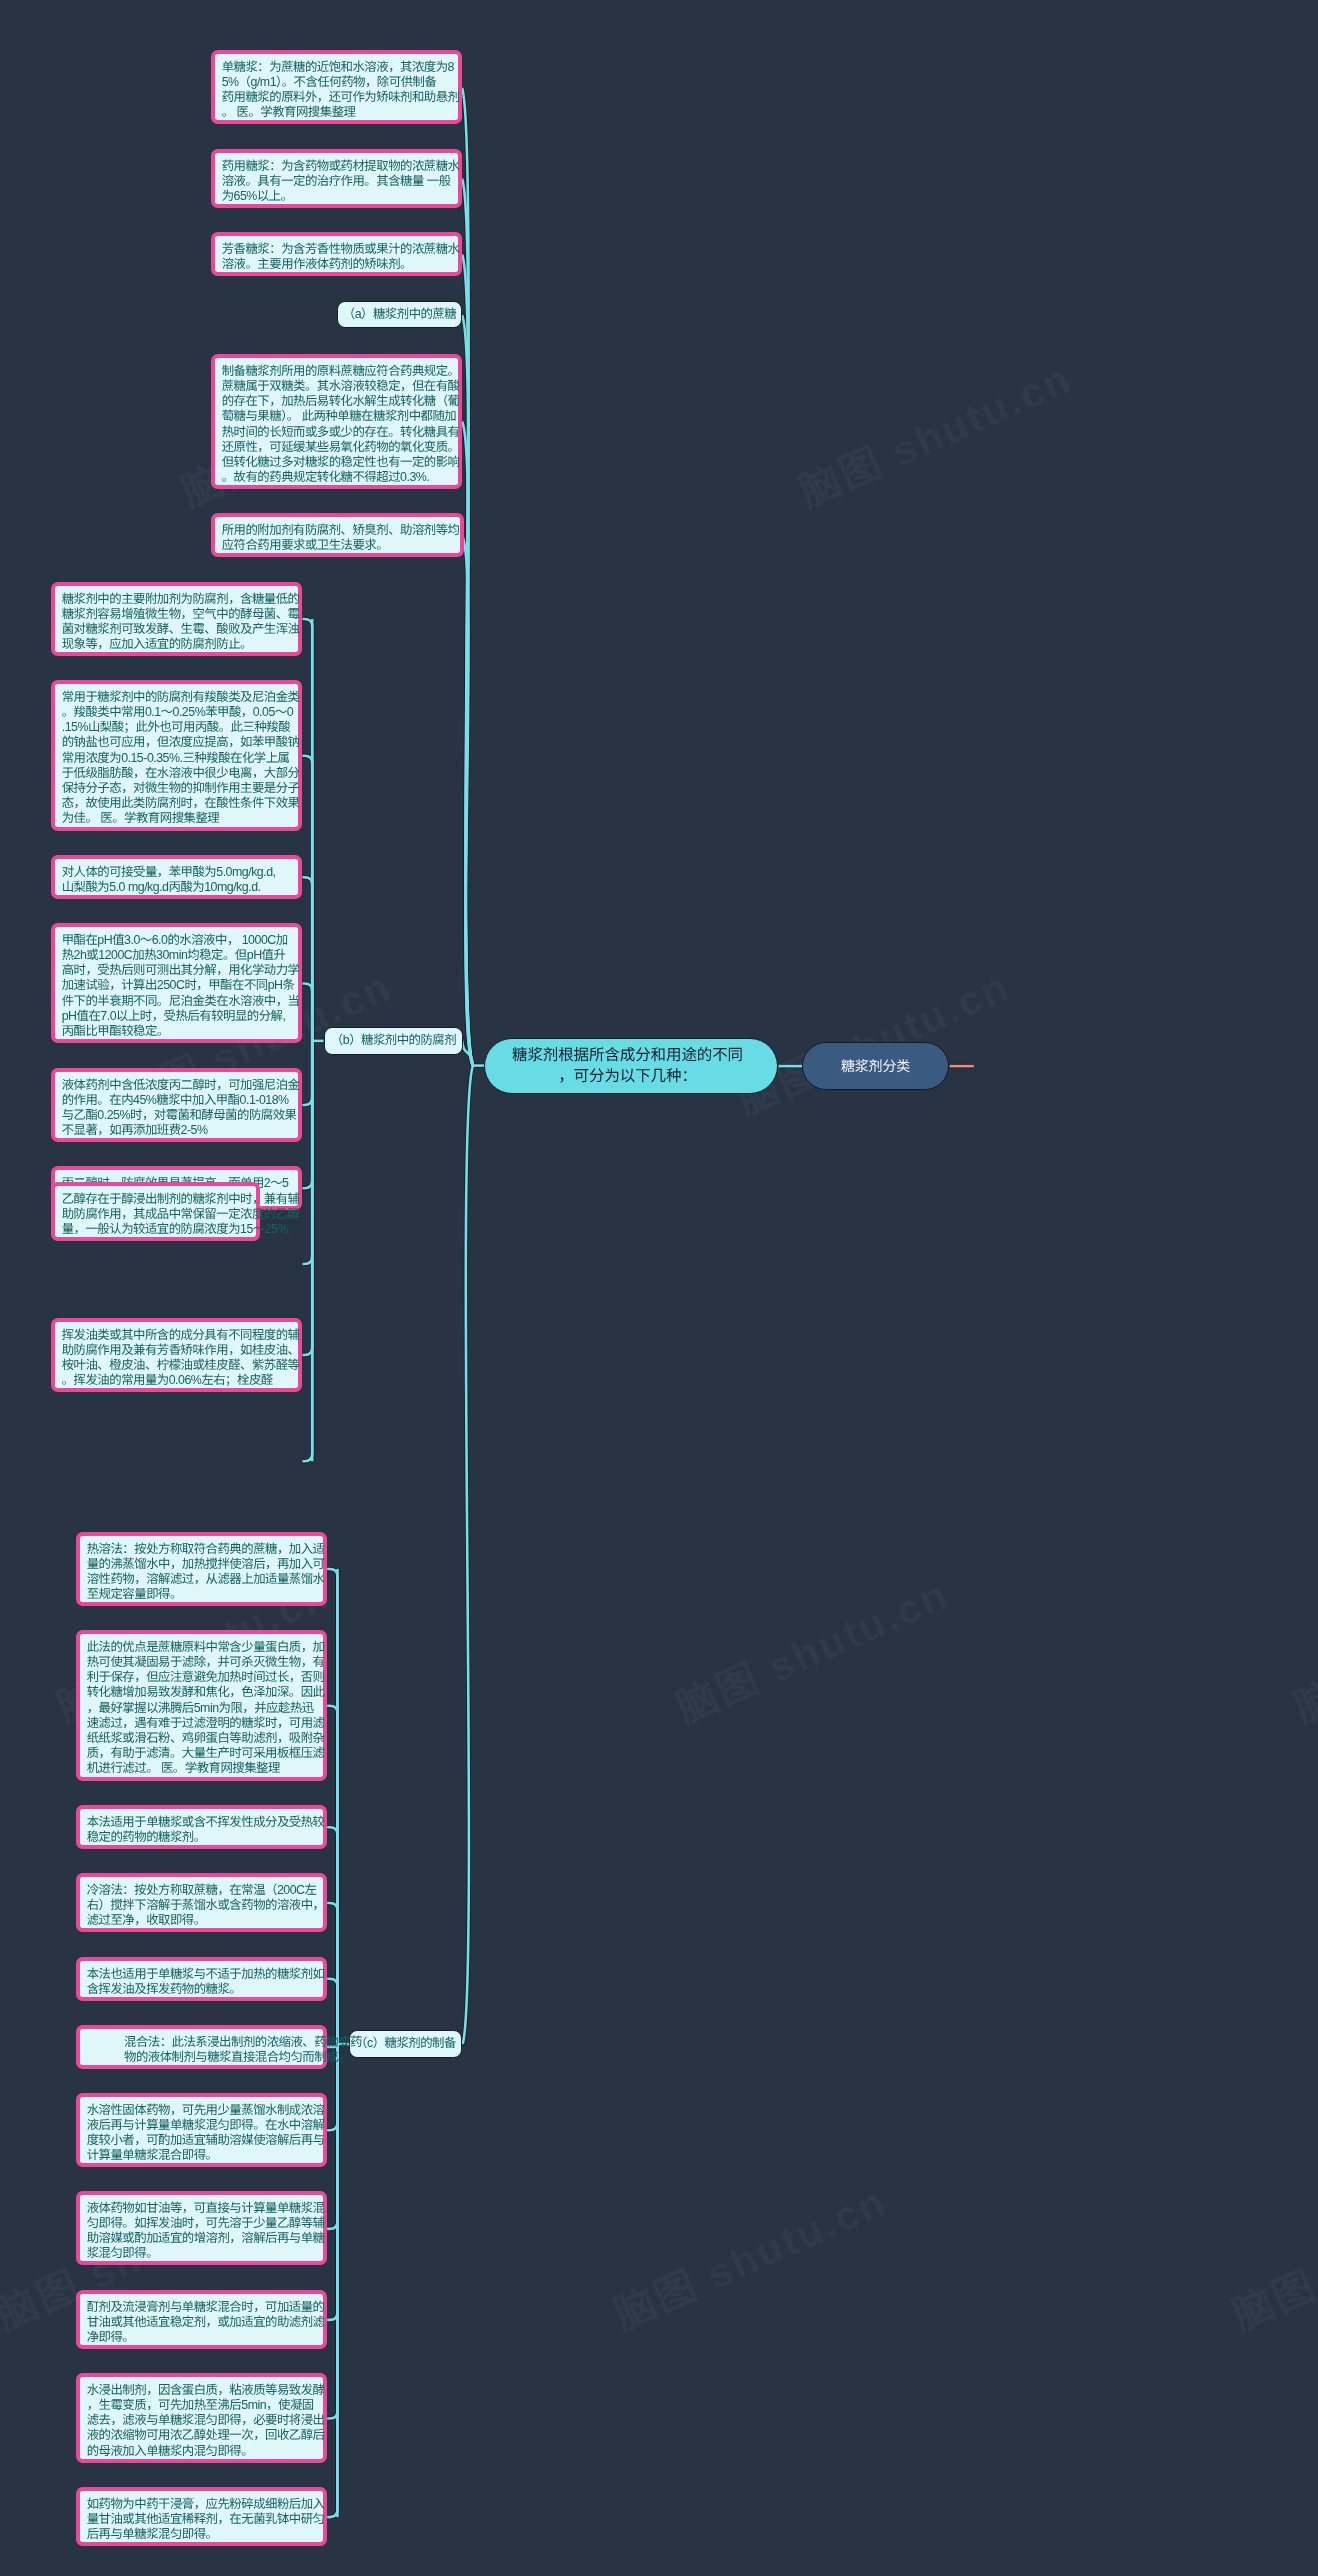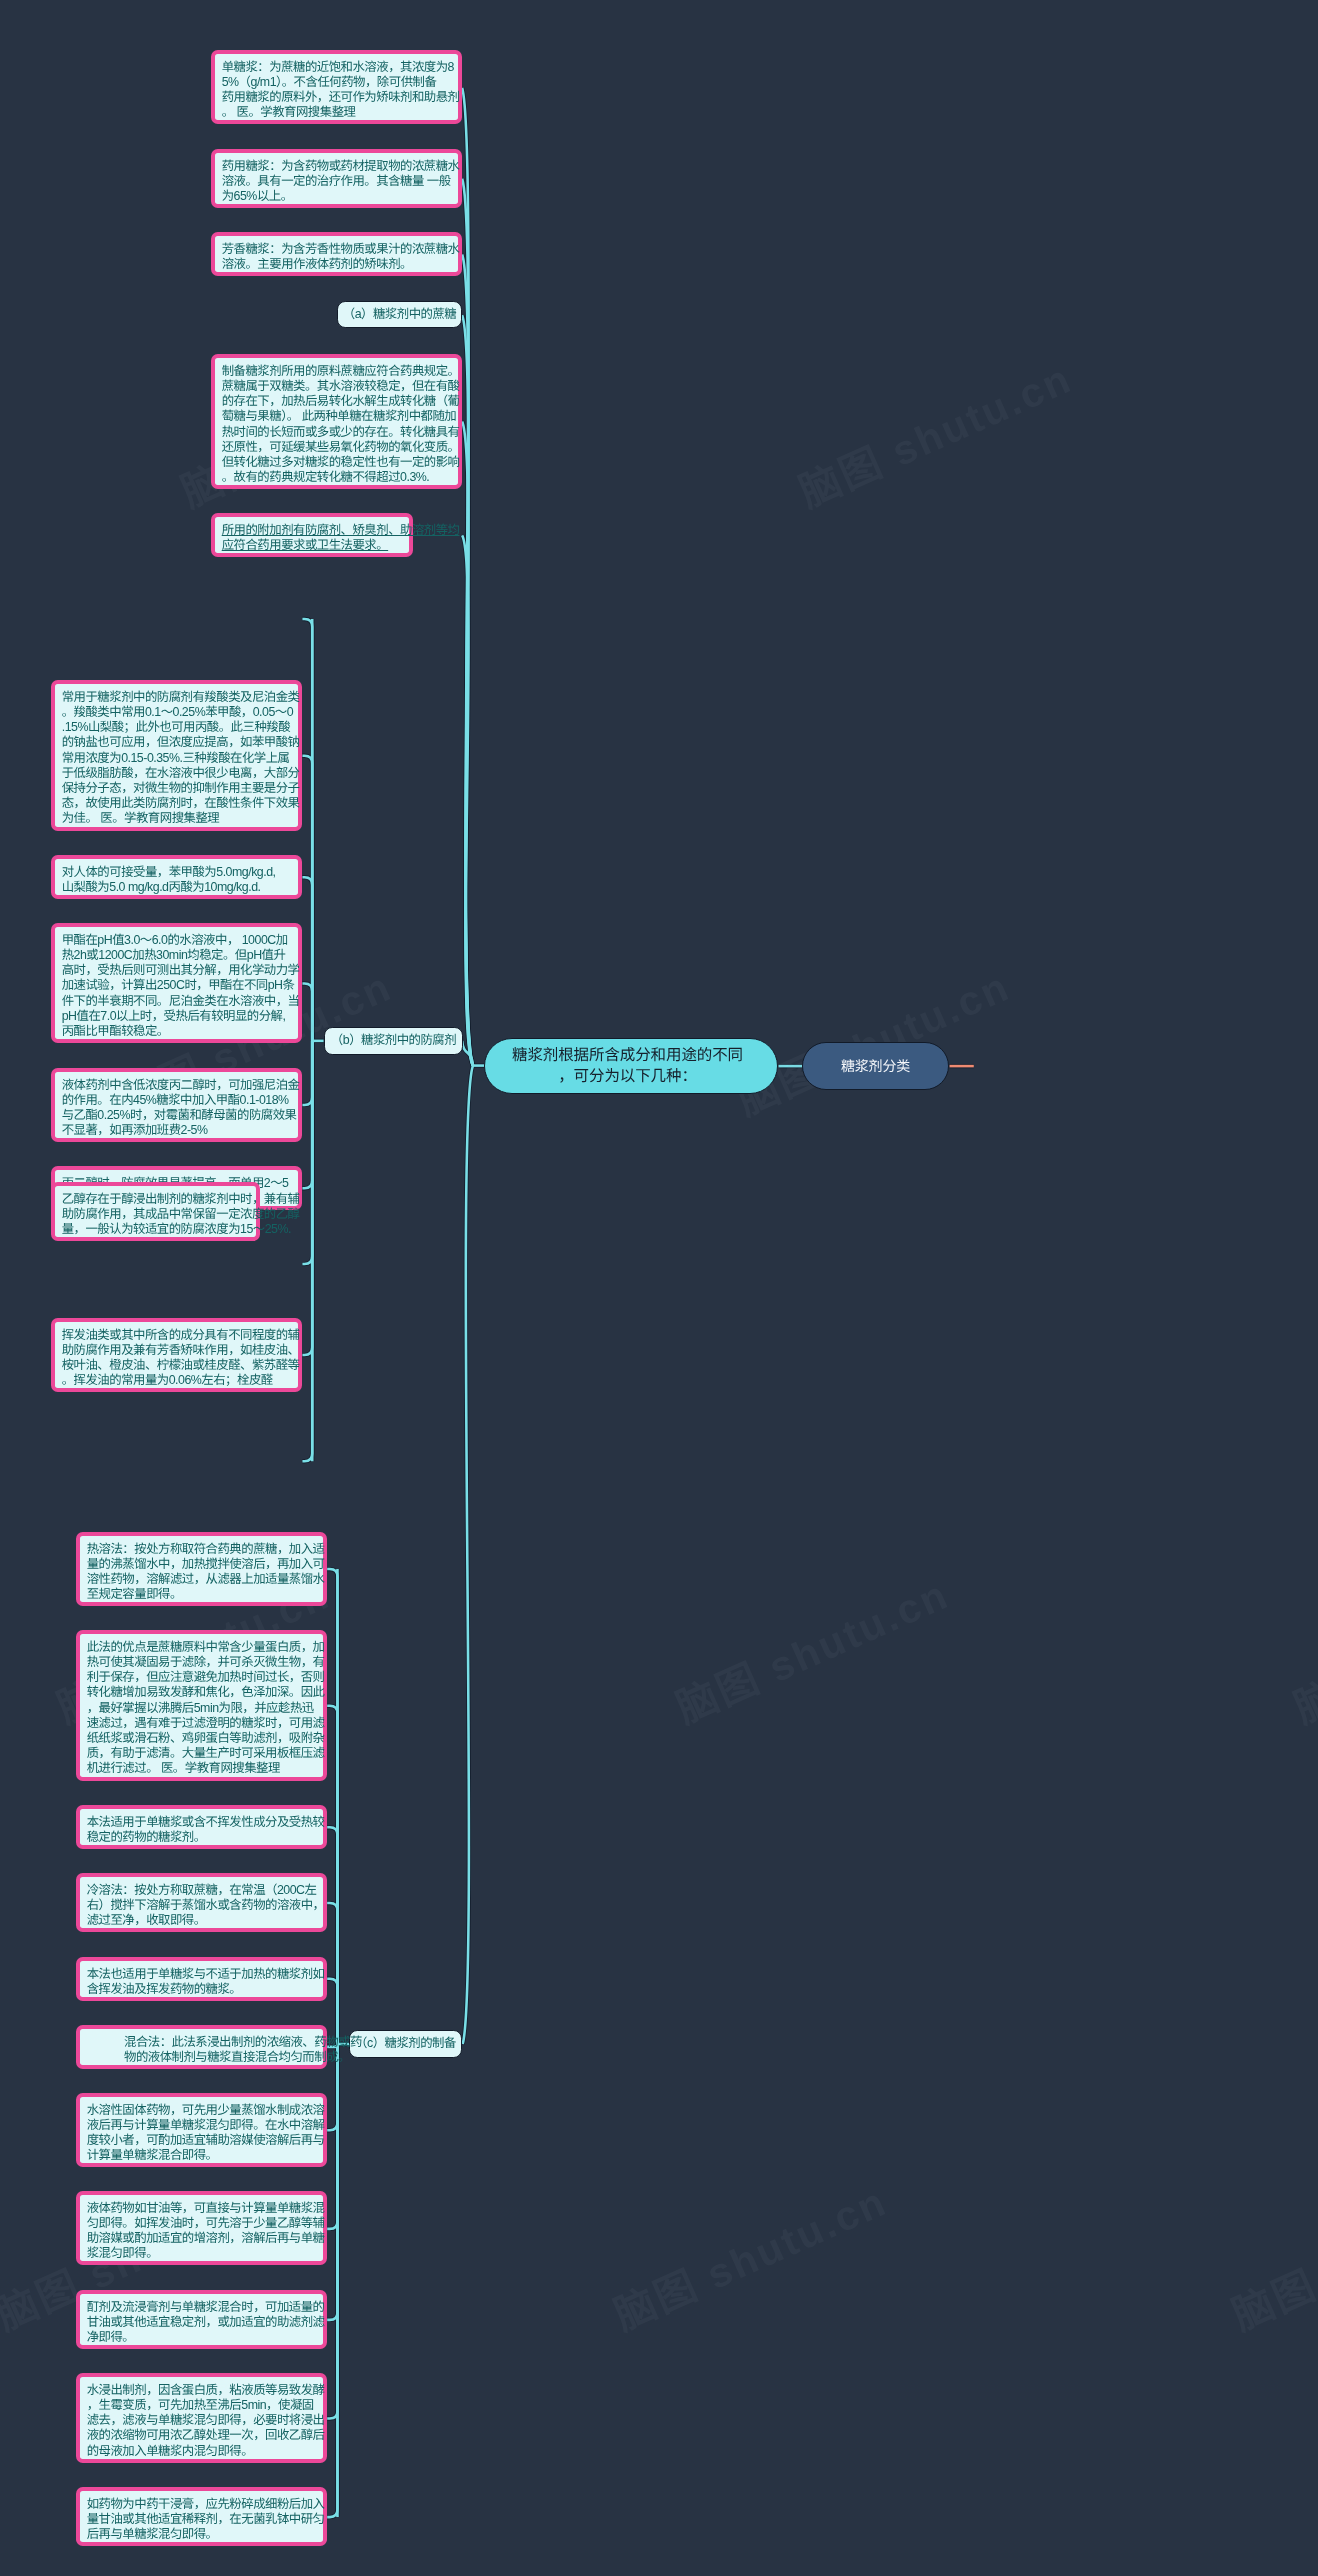--- a/index.html
+++ b/index.html
@@ -131,23 +131,27 @@
     <div class="node leaf" style="left: 211px; top: 232px; width: 251px; height: 44px;">芳香糖浆：为含芳香性物质或果汁的浓蔗糖水
 溶液。主要用作液体药剂的矫味剂。</div>
     <div class="node leaf" style="left: 211px; top: 354px; width: 251px; height: 135px;">制备糖浆剂所用的原料蔗糖应符合药典规定。
 蔗糖属于双糖类。其水溶液较稳定，但在有酸
 的存在下，加热后易转化水解生成转化糖（葡
 萄糖与果糖）。 此两种单糖在糖浆剂中都随加
 热时间的长短而或多或少的存在。转化糖具有
 还原性，可延缓某些易氧化药物的氧化变质。
 但转化糖过多对糖浆的稳定性也有一定的影响
 。故有的药典规定转化糖不得超过0.3%.</div>
-    <div class="node leaf" style="left: 211px; top: 513px; width: 202px; height: 44px; text-decoration: underline;">所用的附加剂有防腐剂、矫臭剂、助溶剂等均
+    <div class="node leaf" style="left: 211px; top: 513px; width: 253px; height: 44px;">所用的附加剂有防腐剂、矫臭剂、助溶剂等均
 应符合药用要求或卫生法要求。</div>
     <div class="node branch" style="left: 324px; top: 1027px; width: 139px; height: 28px;">（b）糖浆剂中的防腐剂</div>
+    <div class="node leaf" style="left: 51px; top: 582px; width: 251px; height: 74px;">糖浆剂中的主要附加剂为防腐剂，含糖量低的
+糖浆剂容易增殖微生物，空气中的酵母菌、霉
+菌对糖浆剂可致发酵、生霉、酸败及产生浑浊
+现象等，应加入适宜的防腐剂防止。</div>
     <div class="node leaf" style="left: 51px; top: 680px; width: 251px; height: 151px;">常用于糖浆剂中的防腐剂有羧酸类及尼泊金类
 。羧酸类中常用0.1～0.25%苯甲酸，0.05～0
 .15%山梨酸；此外也可用丙酸。此三种羧酸
 的钠盐也可应用，但浓度应提高，如苯甲酸钠
 常用浓度为0.15-0.35%.三种羧酸在化学上属
 于低级脂肪酸，在水溶液中很少电离，大部分
 保持分子态，对微生物的抑制作用主要是分子
 态，故使用此类防腐剂时，在酸性条件下效果
 为佳。 医。学教育网搜集整理</div>
     <div class="node leaf" style="left: 51px; top: 855px; width: 251px; height: 44px;">对人体的可接受量，苯甲酸为5.0mg/kg.d,

